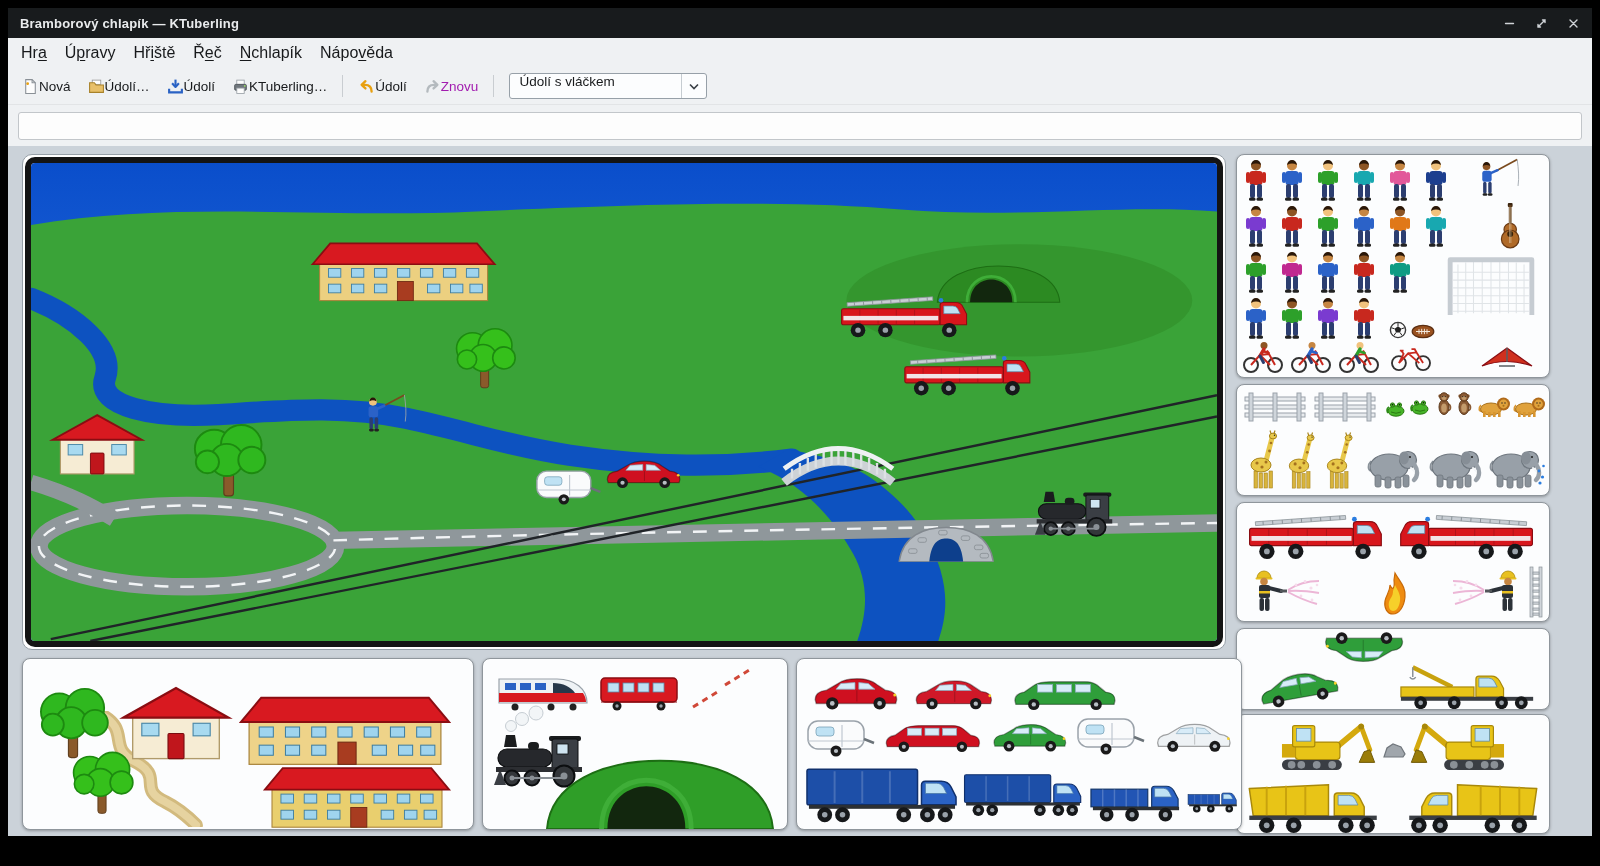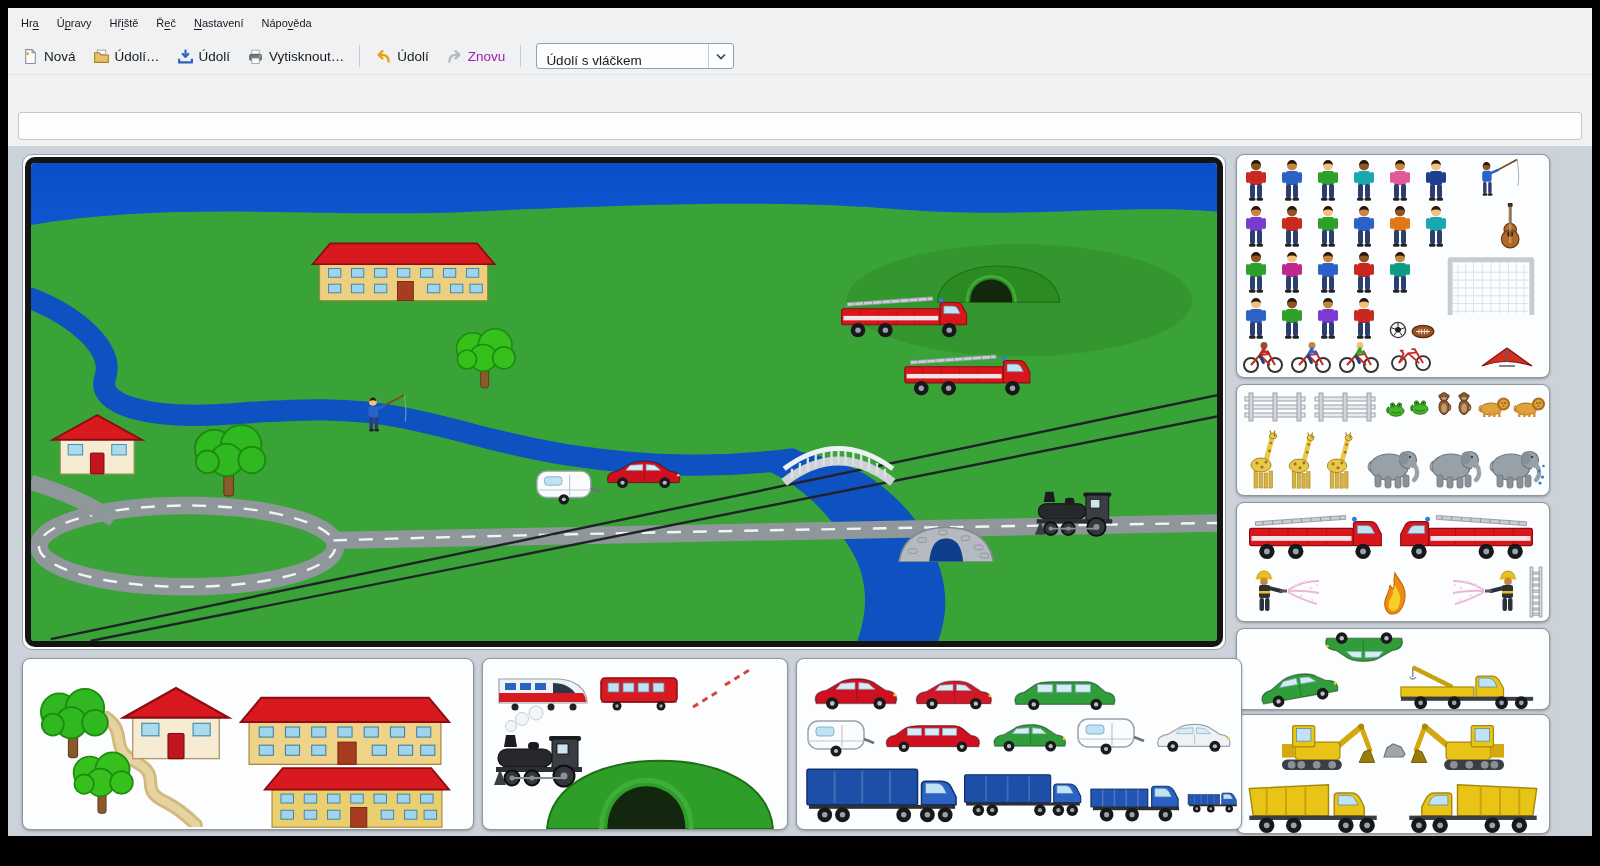--- a/index.html
+++ b/index.html
@@ -6,32 +6,32 @@
   body{width:1600px;height:866px;background:#000;position:relative;overflow:hidden;
        font-family:"Liberation Sans",sans-serif;-webkit-font-smoothing:antialiased}
   .window{position:absolute;left:8px;top:8px;width:1584px;height:828px;background:#eff1f3}
   
   .titlebar{height:30px;background:#181b1d;display:flex;align-items:center;padding:0 12px;box-sizing:border-box}
   .title{color:#e9ebed;font-size:13px;font-weight:bold;letter-spacing:.2px}
   .controls{margin-left:auto;display:flex;gap:18px;align-items:center}
   .ctl{width:14px;height:14px;display:flex;align-items:center;justify-content:center;cursor:default}
   .ctl svg{width:13px;height:13px;stroke:#cfd3d7;stroke-width:1.4;fill:none;stroke-linecap:round}
   
-  .menubar{height:30px;display:flex;align-items:center;padding:0 4px;font-size:11px;color:#17191b}
+  .menubar{height:30px;display:flex;align-items:center;padding:0 4px;font-size:16px;color:#17191b}
   .menu-item{padding:5px 9px;border-radius:3px;cursor:default}
   .menu-item u{text-decoration:underline;text-underline-offset:2px}
   
   .toolbar{height:36px;display:flex;align-items:center;padding:0 6px;gap:1px;border-bottom:1px solid #e2e4e6}
-  .tb-btn{display:flex;align-items:center;gap:5px;border:0;background:transparent;
+  .tb-btn{display:flex;align-items:center;border:0;background:transparent;
           font-family:"Liberation Sans",sans-serif;font-size:13.5px;color:#17191b;padding:6px 8px;border-radius:3px;cursor:default}
   .tb-btn.disabled{color:#a21caf}
   .tb-ic{width:17px;height:17px}
   .tb-sep{width:1px;height:22px;background:#c9cdd1;margin:0 6px}
   .combo{margin-left:8px;width:198px;height:26px;background:#fcfdfe;border:1px solid #97a0a8;border-radius:3px;
-         display:flex;align-items:flex-end;font-size:13.5px;color:#17191b;padding-left:9px;position:relative;box-sizing:border-box}
+         display:flex;align-items:flex-start;font-size:13.5px;color:#17191b;padding-left:9px;position:relative;box-sizing:border-box}
   .combo-arrow{position:absolute;right:0;top:0;width:24px;height:100%;display:flex;align-items:center;justify-content:center;border-left:1px solid #c6ccd1}
   .combo-arrow svg{width:10px;height:7px;stroke:#3a4046;stroke-width:1.6;fill:none}
   
   .strip{position:absolute;left:10px;top:104px;right:10px;height:26px;background:#fdfdfd;border:1px solid #c2c6ca;border-radius:3px}
   
   .main{position:absolute;left:0;top:138px;right:0;bottom:0;background:#cbd2d9}
   .canvas-card{position:absolute;left:14px;top:8px;width:1204px;height:496px;background:#fff;
                border:1px solid #97a0a8;border-radius:10px;padding:2px;box-sizing:border-box}
   .canvas-frame{width:100%;height:100%;border:6px solid #141414;border-radius:10px;overflow:hidden;box-sizing:border-box;background:#fff}
   #scene{display:block;width:100%;height:100%}
@@ -618,27 +618,47 @@
   </symbol>
   <symbol id="ic-redo" viewBox="0 0 16 16">
     <path d="M3.2,12.8 C3.2,8.6 5.8,6.4 9.4,6.4 H11.8" fill="none" stroke="#b4babe" stroke-width="2.2" stroke-linecap="round"></path>
     <path d="M9,3 L12.6,6.4 L9,9.8" fill="none" stroke="#b4babe" stroke-width="2.2" stroke-linecap="round" stroke-linejoin="round"></path>
   </symbol>
 </defs>
 </svg>
 
 <div class="window">
 
+  <div class="titlebar">
+    <span class="title">Bramborový chlapík — KTuberling</span>
+    <div class="controls">
+      <div class="ctl">
+        <svg viewBox="0 0 13 13">
+            <path d="M2.5,6.5 H10.5"></path>
+          </svg>
+      </div>
+      <div class="ctl">
+        <svg viewBox="0 0 13 13">
+            <path d="M3,10 L10,3 M7.5,3 H10 V5.5 M5.5,10 H3 V7.5"></path>
+          </svg>
+      </div>
+      <div class="ctl">
+        <svg viewBox="0 0 13 13">
+            <path d="M3,3 L10,10 M10,3 L3,10"></path>
+          </svg>
+      </div>
+    </div>
+  </div>
 
   <div class="menubar" id="menubar">
       <div class="menu-item"><span>Hr</span><u>a</u><span></span></div>
       <div class="menu-item"><span>Ú</span><u>p</u><span>ravy</span></div>
       <div class="menu-item"><span>Hř</span><u>i</u><span>ště</span></div>
       <div class="menu-item"><span>Ř</span><u>e</u><span>č</span></div>
-      <div class="menu-item"><u>N</u><span>astavení</span></div>
+      <div class="menu-item"><u>N</u><span>chlapík</span></div>
       <div class="menu-item"><span>Nápo</span><u>v</u><span>ěda</span></div>
     </div>
 
   <div class="toolbar">
     <div id="toolbar-buttons" style="display:flex;align-items:center;gap:1px">
         <button class="tb-btn">
           <svg class="tb-ic" viewBox="0 0 16 16">
             <use href="#ic-new"></use>
           </svg>
           <span>Nová</span>
@@ -652,21 +672,21 @@
         <button class="tb-btn">
           <svg class="tb-ic" viewBox="0 0 16 16">
             <use href="#ic-save"></use>
           </svg>
           <span>Údolí</span>
         </button>
         <button class="tb-btn">
           <svg class="tb-ic" viewBox="0 0 16 16">
             <use href="#ic-print"></use>
           </svg>
-          <span>Vytisknout…</span>
+          <span>KTuberling…</span>
         </button>
         <div class="tb-sep"></div>
         <button class="tb-btn">
           <svg class="tb-ic" viewBox="0 0 16 16">
             <use href="#ic-undo"></use>
           </svg>
           <span>Údolí</span>
         </button>
         <button class="tb-btn disabled">
           <svg class="tb-ic" viewBox="0 0 16 16">

